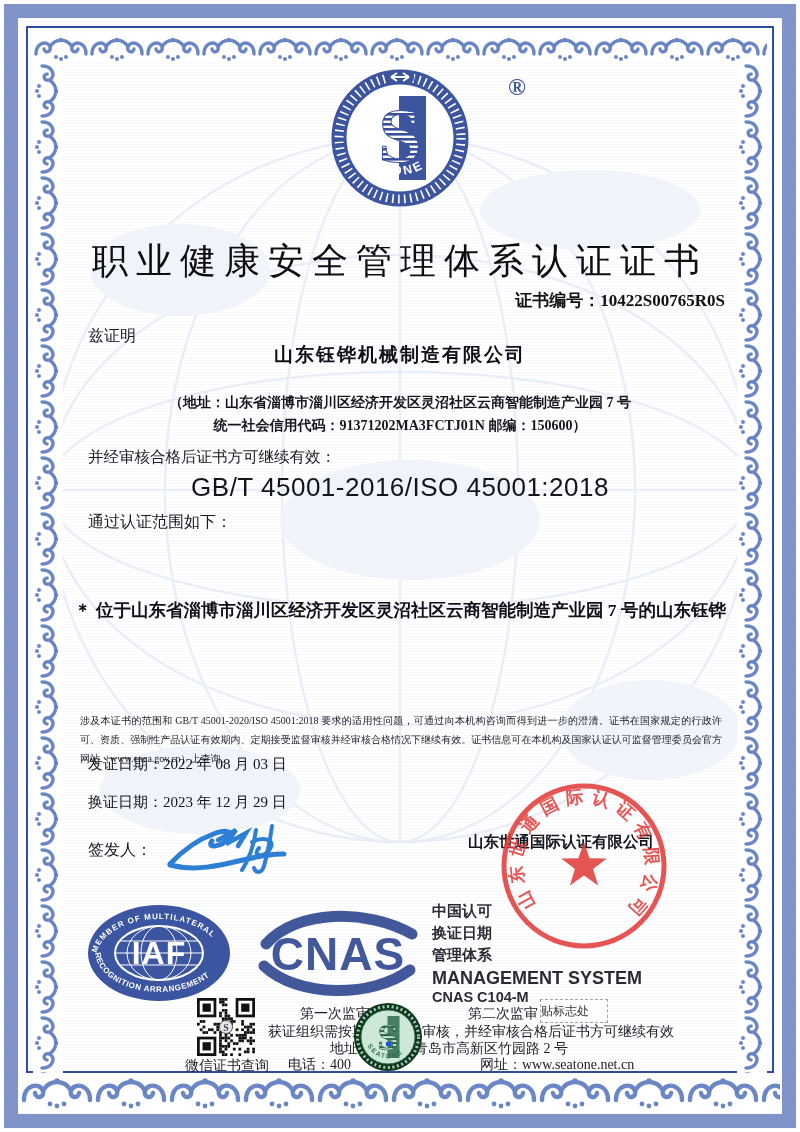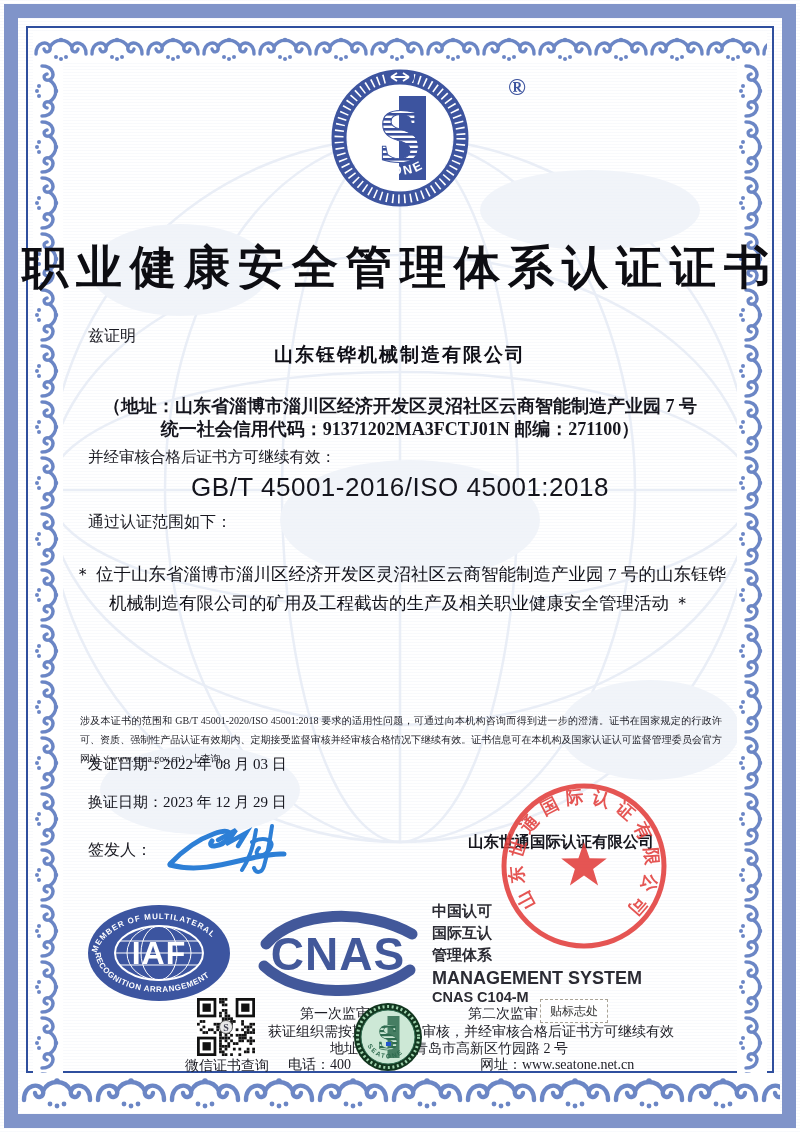--- a/index.html
+++ b/index.html
@@ -6,33 +6,33 @@
   body{background:#777;font-family:"Liberation Serif","DejaVu Serif",serif;}
   .cert{position:relative;width:800px;height:1132px;margin:0 auto;background:#fff;overflow:hidden;
         background-image:repeating-linear-gradient(0deg, rgba(190,202,226,.10) 0 1px, rgba(255,255,255,0) 1px 3px);}
   .abs{position:absolute;}
   
   .band-outer{left:4px;top:4px;right:4px;bottom:4px;border:14px solid #8094c9;z-index:1;}
   .line-inner{left:26px;top:26px;right:26px;bottom:59px;border:2.5px solid #2f4f9e;z-index:1;}
   .orn{z-index:1;}
   
   .content{z-index:3;}
-  .title{font-weight:bold;font-size:46px;letter-spacing:8px;color:#0d0d12;white-space:nowrap;}
+  .title{font-weight:normal;font-size:36px;letter-spacing:8px;color:#0d0d12;white-space:nowrap;}
   .certno{font-weight:bold;font-size:17px;color:#111;}
   .lbl{font-size:16px;color:#1a1a22;}
   .company{font-weight:bold;font-size:19px;color:#101018;letter-spacing:2px;}
-  .addr{font-weight:bold;font-size:18px;color:#16161e;}
+  .addr{font-weight:bold;font-size:14px;color:#16161e;}
   .std{font-family:"Liberation Sans","DejaVu Sans",sans-serif;font-size:26px;color:#14141c;letter-spacing:.5px;}
-  .scope{font-weight:normal;font-size:17.5px;color:#101018;}
+  .scope{font-weight:bold;font-size:17.5px;color:#101018;margin-top:36px;}
   .legal{font-size:10px;line-height:1.9;text-align:justify;color:#1c1c24;margin-top:45px;}
   .dateln{font-size:15px;color:#14141c;}
   .small{font-size:14px;color:#1c1c24;}
   .acc{font-family:"Liberation Sans","DejaVu Sans",sans-serif;font-weight:bold;color:#2b2b33;}
   .ctr{left:0;right:0;text-align:center;}
-  .stickerbox{border:1.5px dashed #a9a396;font-size:12px;color:#333;text-align:center;line-height:22px;width:66px;height:22px;background:rgba(255,255,255,.5);}
+  .stickerbox{border:1.5px dashed #a9a396;font-size:12px;color:#333;line-height:22px;width:66px;height:22px;background:rgba(255,255,255,.5);}
 </style>
 </head>
 <body>
 
 <div class="cert">
 
   <svg width="0" height="0" style="position:absolute">
     <defs>
       <pattern id="scrH" width="56" height="30" patternUnits="userSpaceOnUse">
         <rect width="56" height="30" fill="#ffffff"></rect>
@@ -118,32 +118,34 @@
     <rect x="56" y="3" width="28" height="12" rx="5" fill="#3d549f"></rect>
     <path d="M61 9 L67 5 M61 9 L67 13 M61 9 L70 9 M79 9 L73 5 M79 9 L73 13 M79 9 L70 9" stroke="#fff" stroke-width="1.8"></path>
     <path id="seatArc" d="M26 74 A 46 46 0 0 0 114 74" fill="none"></path>
     <text font-family="'Liberation Sans',sans-serif" font-weight="bold" font-size="12.5" fill="#ffffff" letter-spacing="2.5">
       <textPath href="#seatArc" startOffset="8">SEATONE</textPath>
     </text>
   </svg>
   <div class="abs content" style="left:508px;top:74px;font-size:24px;color:#3d549f;font-weight:bold">®</div>
 
   <div class="abs content ctr title" style="top:237px">职业健康安全管理体系认证证书</div>
+  <div class="abs content certno" style="right:75px;top:289px">
+    <span>证书编号：</span><span>10422S00765R0S</span>
+  </div>
 
   <div class="abs content lbl" style="left:88px;top:326px">兹证明</div>
   <div class="abs content ctr company" style="top:342px">山东钰铧机械制造有限公司</div>
   <div class="abs content ctr addr" style="top:394px">（地址：山东省淄博市淄川区经济开发区灵沼社区云商智能制造产业园 7 号</div>
-  <div class="abs content ctr addr" style="top:417px">统一社会信用代码：91371202MA3FCTJ01N 邮编：271100）</div>
+  <div class="abs content ctr addr" style="top:417px">统一社会信用代码：91371202MA3FCTJ01N 邮编：150600）</div>
 
   <div class="abs content lbl" style="left:88px;top:447px;font-size:15.5px">并经审核合格后证书方可继续有效：</div>
   <div class="abs content ctr std" style="top:472px">GB/T 45001-2016/ISO 45001:2018</div>
   <div class="abs content lbl" style="left:88px;top:512px">通过认证范围如下：</div>
 
   <div class="abs content ctr scope" style="top:562px">＊ 位于山东省淄博市淄川区经济开发区灵沼社区云商智能制造产业园 7 号的山东钰铧</div>
-  <div class="abs content ctr scope" style="top:591px">机械制造有限公司的矿用及工程截齿的生产及相关职业健康安全管理活动 ＊</div>
 
   <div class="abs content legal" style="left:80px;top:666px;width:642px">涉及本证书的范围和 GB/T 45001-2020/ISO 45001:2018 要求的适用性问题，可通过向本机构咨询而得到进一步的澄清。证书在国家规定的行政许可、资质、强制性产品认证有效期内、定期接受监督审核并经审核合格情况下继续有效。证书信息可在本机构及国家认证认可监督管理委员会官方网站（www.cnca.gov.cn）上查询。</div>
 
   <div class="abs content dateln" style="left:88px;top:755px">发证日期：2022 年 08 月 03 日</div>
   <div class="abs content dateln" style="left:88px;top:793px">换证日期：2023 年 12 月 29 日</div>
 
   <div class="abs content lbl" style="left:88px;top:840px">签发人：</div>
   <svg class="abs content" style="left:160px;top:818px" width="160" height="62" viewBox="0 0 160 62">
     <g stroke="#2d7fd6" fill="none" stroke-linecap="round">
       <path d="M10 46 C40 14 78 6 68 20 C62 29 46 31 52 23" stroke-width="5"></path>
@@ -186,21 +188,21 @@
     </text>
   </svg>
 
   <svg class="abs content" style="left:246px;top:904px" width="184" height="98" viewBox="0 0 184 98">
     <path d="M20 40 C50 6 120 4 166 30" stroke="#42589a" stroke-width="11" fill="none" stroke-linecap="round"></path>
     <path d="M18 62 C52 94 126 94 164 66" stroke="#42589a" stroke-width="11" fill="none" stroke-linecap="round"></path>
     <text x="92" y="66" text-anchor="middle" font-family="'Liberation Sans',sans-serif" font-weight="bold" font-size="46" fill="#42589a" letter-spacing="1">CNAS</text>
   </svg>
 
   <div class="abs content acc" style="left:432px;top:902px;font-size:15px">中国认可</div>
-  <div class="abs content acc" style="left:432px;top:924px;font-size:15px">国际互认</div>
+  <div class="abs content acc" style="left:432px;top:924px;font-size:15px">换证日期</div>
   <div class="abs content acc" style="left:432px;top:946px;font-size:15px">管理体系</div>
   <div class="abs content acc" style="left:432px;top:968px;font-size:18px">MANAGEMENT SYSTEM</div>
   <div class="abs content acc" style="left:432px;top:989px;font-size:14.5px">CNAS C104-M</div>
 
   <svg class="abs content" id="qr" style="left:197px;top:998px" width="58" height="58" viewBox="0 0 58 58">
       <rect x="0" y="0" width="58" height="58" fill="#ffffff"></rect>
       <rect x="22.095238095238095" y="0" width="2.761904761904762" height="2.761904761904762" fill="#111"></rect>
       <rect x="24.857142857142858" y="0" width="2.761904761904762" height="2.761904761904762" fill="#111"></rect>
       <rect x="27.61904761904762" y="0" width="2.761904761904762" height="2.761904761904762" fill="#111"></rect>
       <rect x="22.095238095238095" y="2.761904761904762" width="2.761904761904762" height="2.761904761904762" fill="#111"></rect>

